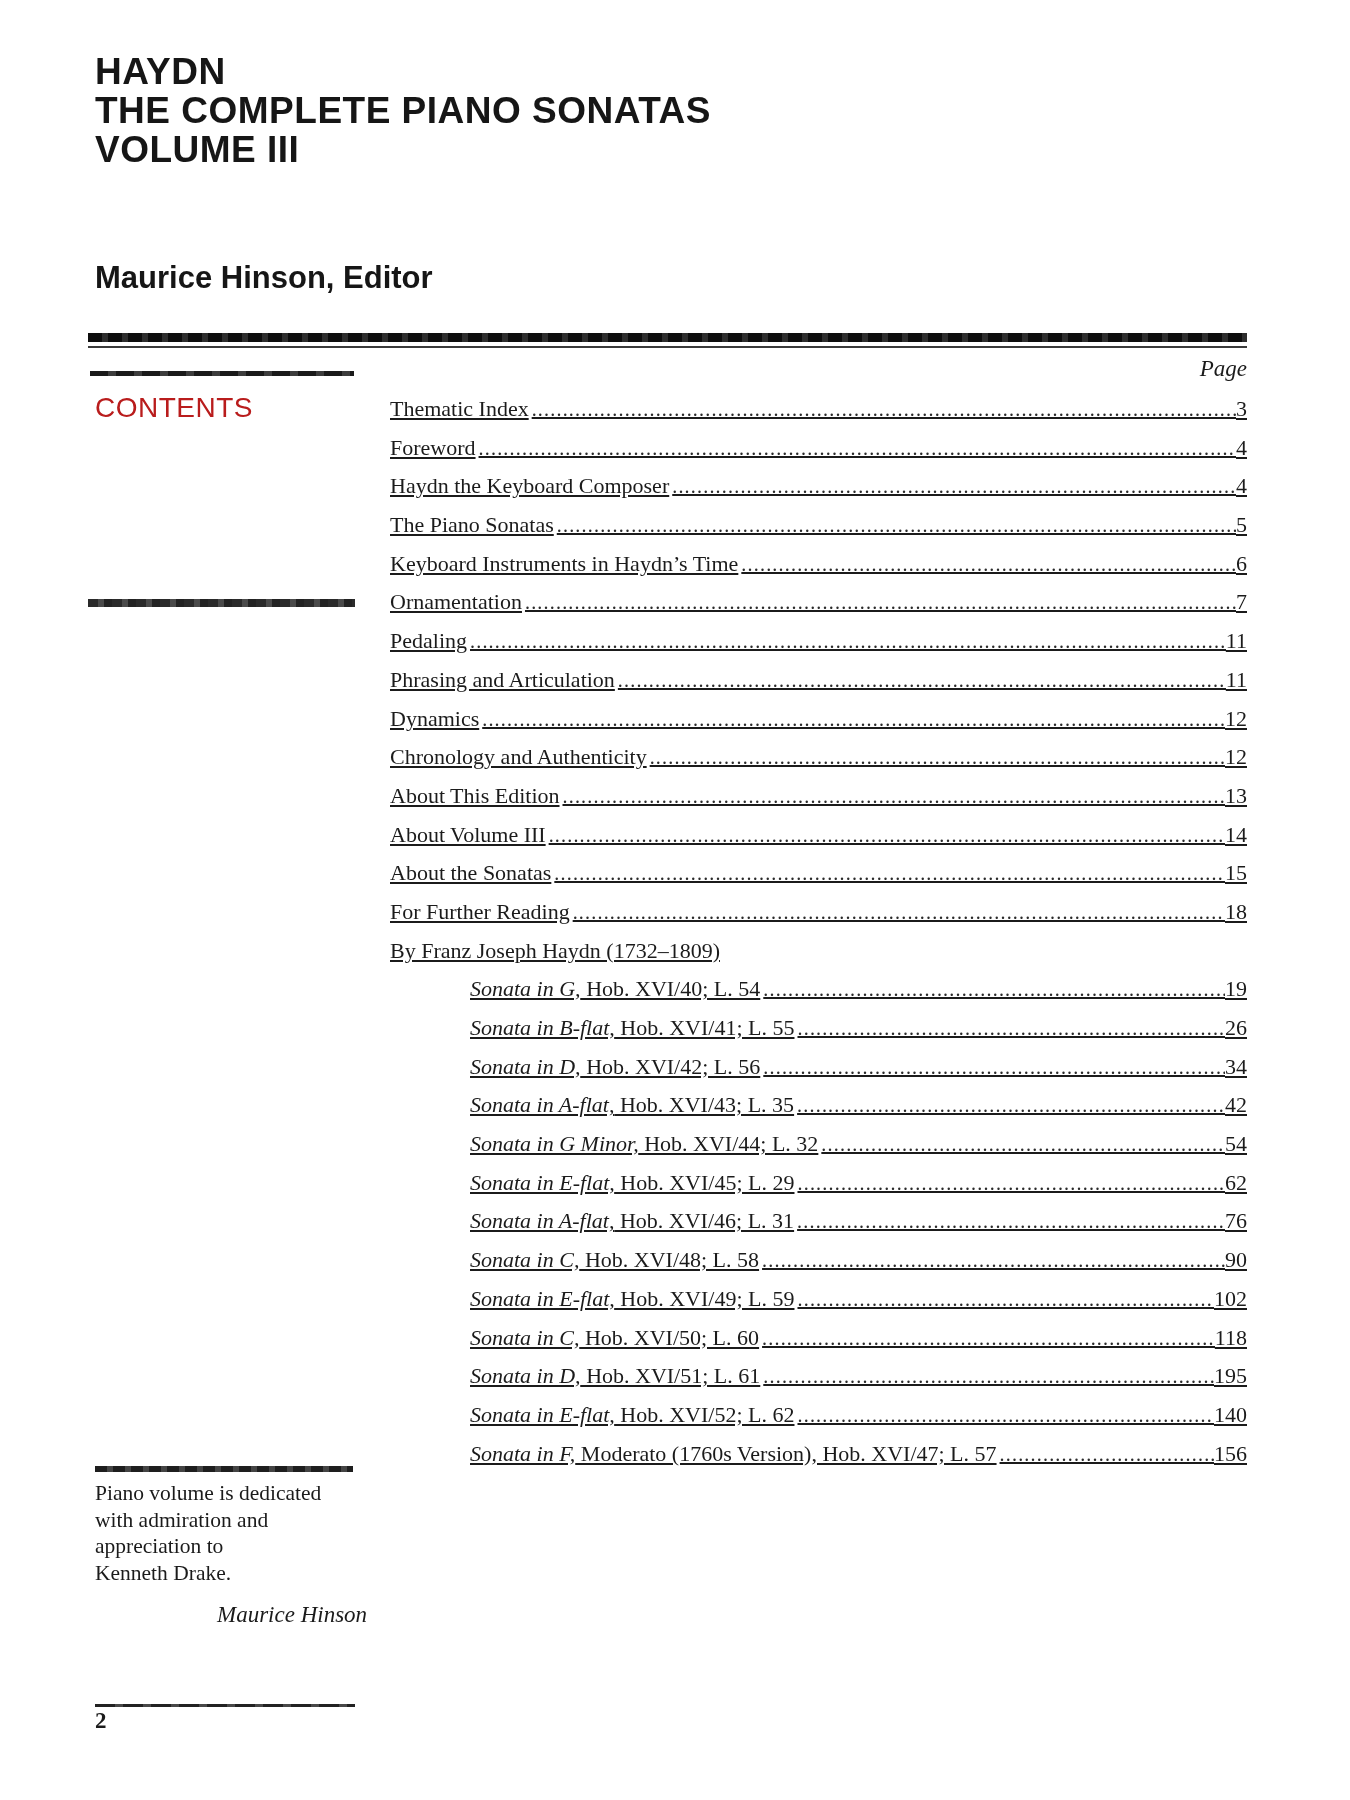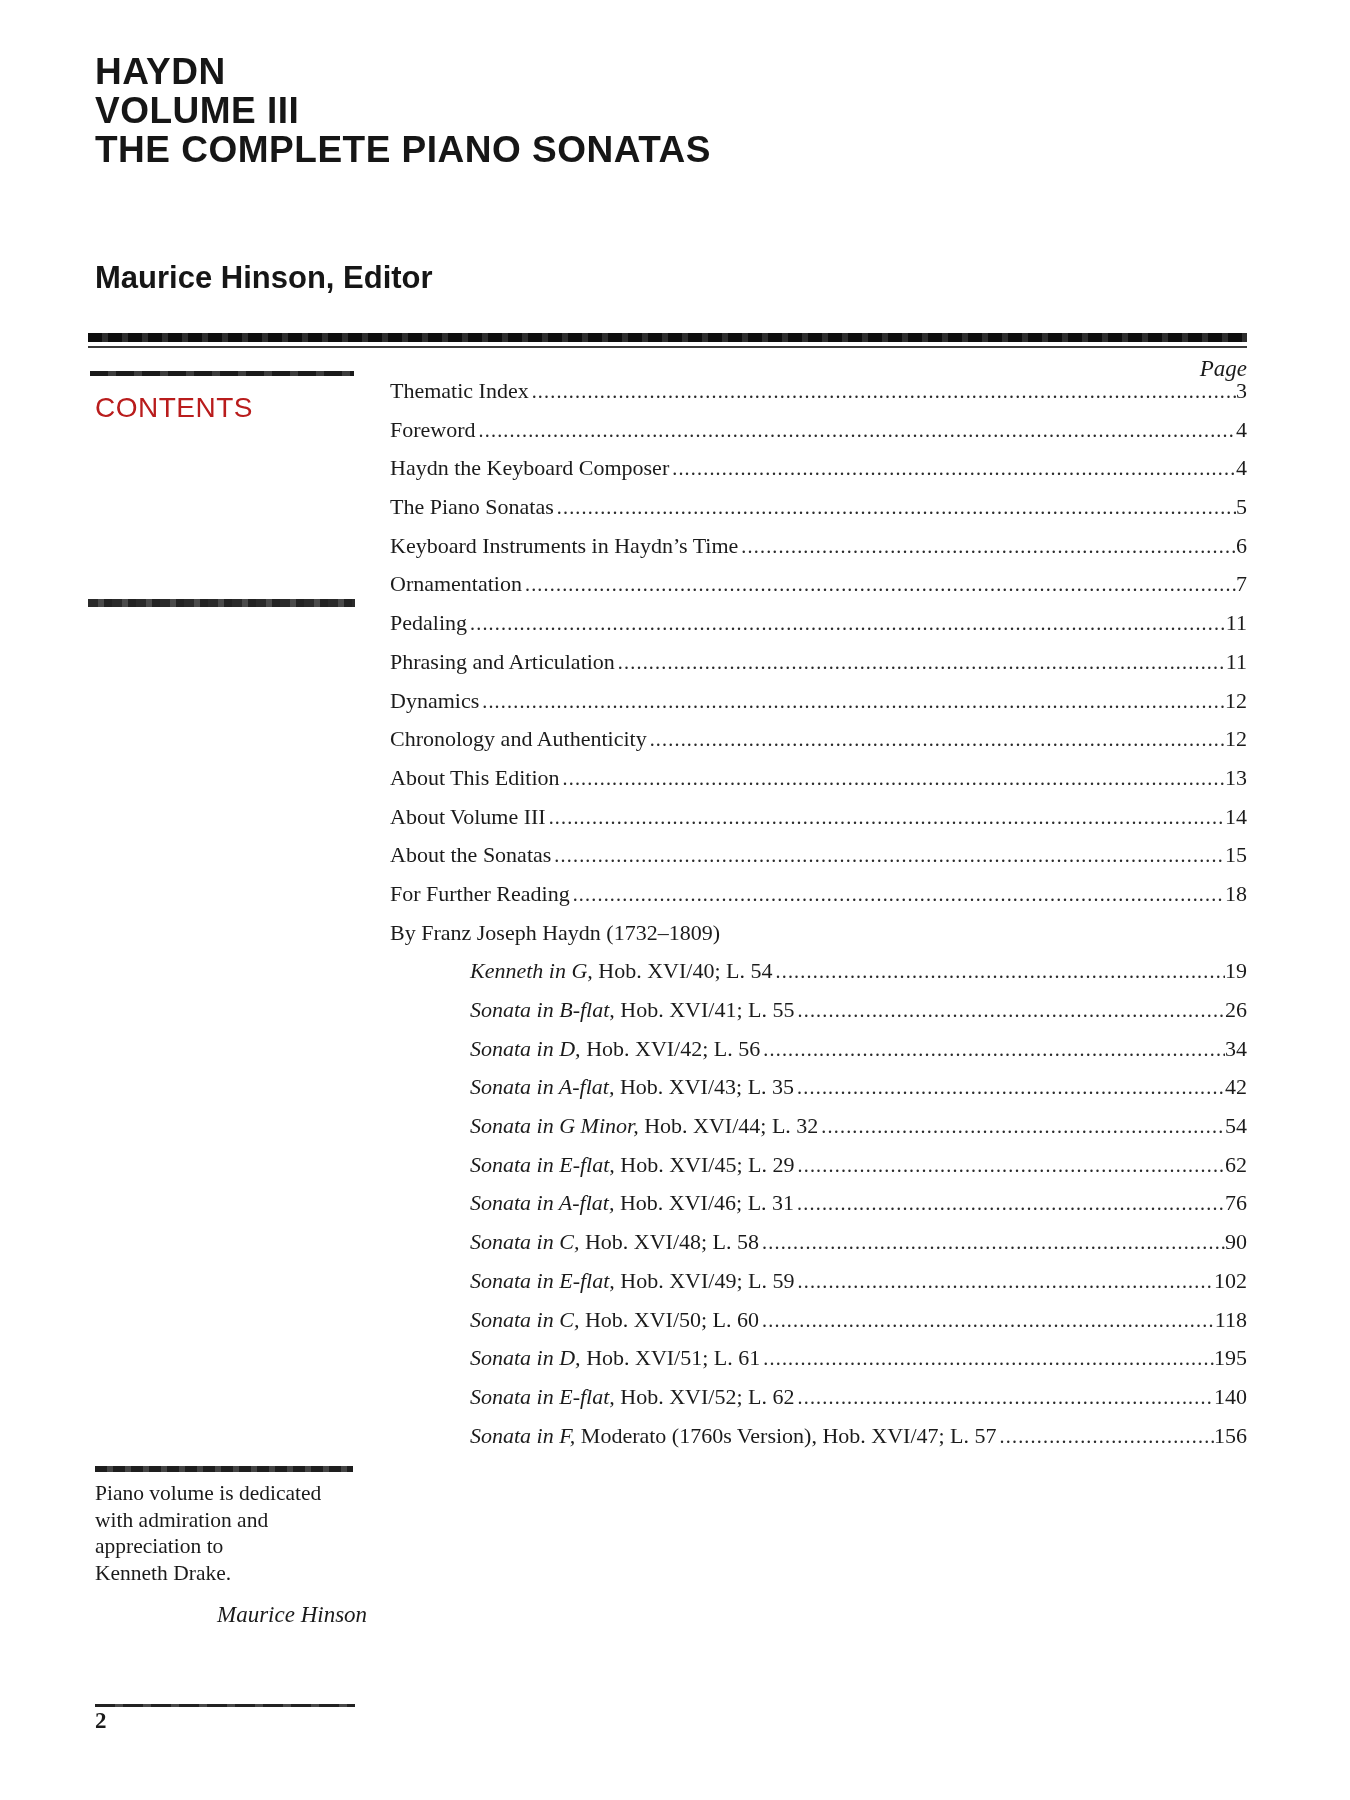--- a/index.html
+++ b/index.html
@@ -88,23 +88,24 @@
     text-align: right;
     font-style: italic;
     font-size: 23px;
     color: #1b1b1b;
   }
 
   
   .toc {
     position: absolute;
     left: 390px;
-    top: 378px;
+    top: 396px;
     width: 857px;
     font-size: 22px;
+    text-decoration: underline;
   }
   .toc-row {
     display: flex;
     align-items: baseline;
     height: 38.7px;
     white-space: nowrap;
   }
   .toc-row.indent { padding-left: 80px; }
   .toc-label { flex: 0 0 auto; }
   .toc-label .it { font-style: italic; }
@@ -161,22 +162,22 @@
     margin-top: 1px;
   }
 </style>
 </head>
 <body>
 
 <div class="page">
 
   <div class="title-block">
     <div>HAYDN</div>
+    <div>THE COMPLETE PIANO SONATAS</div>
     <div>VOLUME III</div>
-    <div>THE COMPLETE PIANO SONATAS</div>
   </div>
 
   <div class="editor-line">Maurice Hinson, Editor</div>
 
   <div class="rule-top">
     <div class="thick"></div>
     <div class="thin"></div>
   </div>
 
   <div class="rule-left-a"></div>
@@ -256,21 +257,21 @@
       <span class="toc-label">For Further Reading</span>
         <span class="leader">............................................................................................................................................................................................................................</span>
         <span class="toc-page">18</span>
     </div>
 
     <div class="toc-row toc-section-heading">
       <span class="toc-label">By Franz Joseph Haydn (1732–1809)</span>
     </div>
 
     <div class="toc-row indent">
-      <span class="toc-label"><span class="it">Kenneth in G,</span><span> Hob. XVI/40; L. 54</span></span>
+      <span class="toc-label"><span class="it">Sonata in G,</span><span> Hob. XVI/40; L. 54</span></span>
         <span class="leader">............................................................................................................................................................................................................................</span>
         <span class="toc-page">19</span>
     </div>
     <div class="toc-row indent">
       <span class="toc-label"><span class="it">Sonata in B-flat,</span><span> Hob. XVI/41; L. 55</span></span>
         <span class="leader">............................................................................................................................................................................................................................</span>
         <span class="toc-page">26</span>
     </div>
     <div class="toc-row indent">
       <span class="toc-label"><span class="it">Sonata in D,</span><span> Hob. XVI/42; L. 56</span></span>

